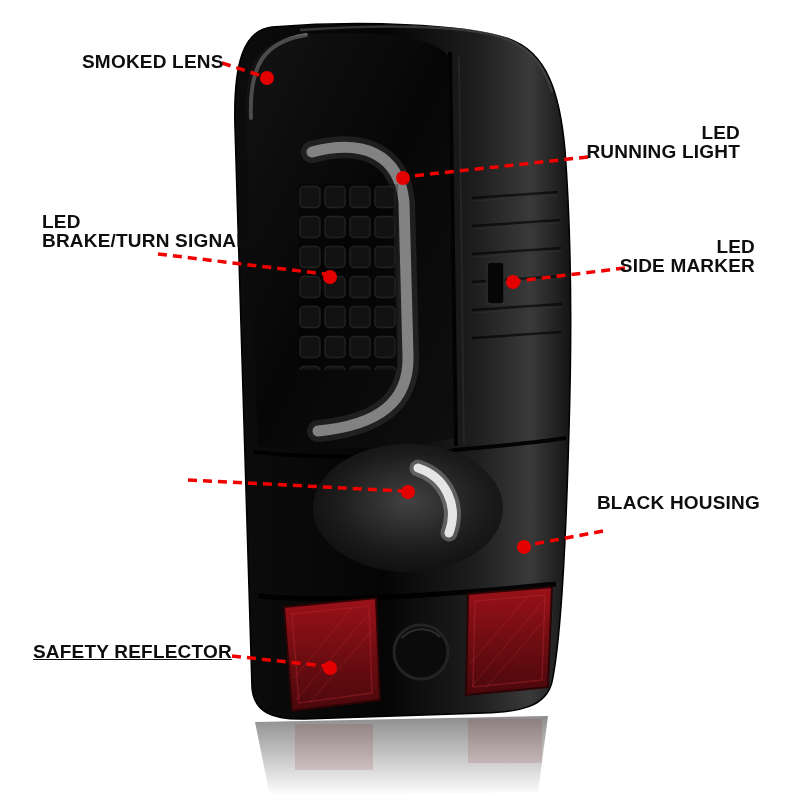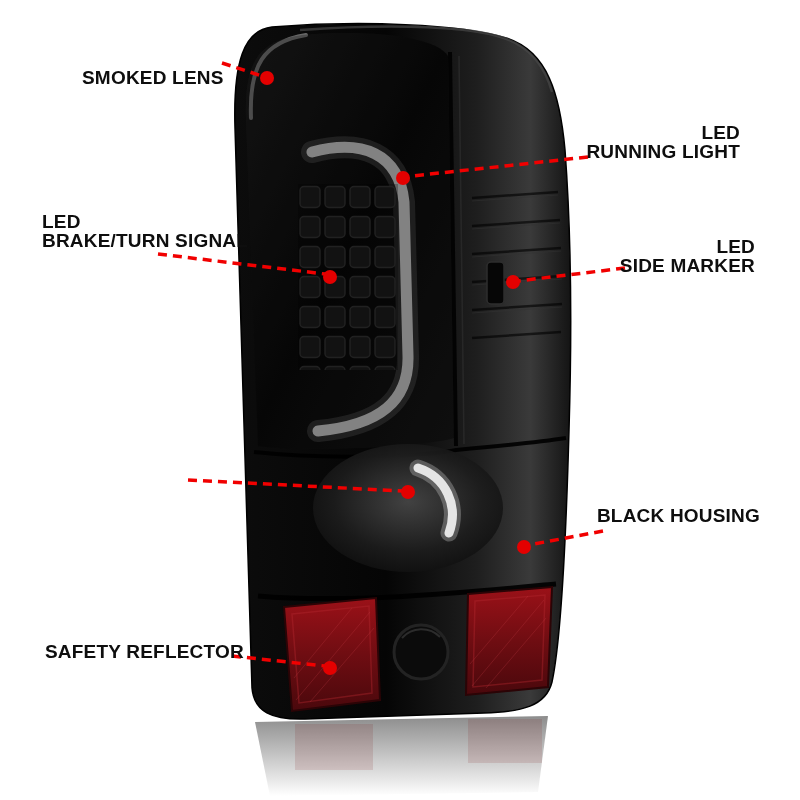--- a/index.html
+++ b/index.html
@@ -21,27 +21,27 @@
   svg.overlay { pointer-events: none; }
   .callout {
     position: absolute;
     font-size: 19px;
     font-weight: 600;
     line-height: 19px;
     letter-spacing: 0.2px;
     color: #0e0e0e;
     white-space: pre-line;
   }
-  .co-smoked   { left: 82px;  top: 68px;  }
+  .co-smoked   { left: 82px;  top: 52px;  }
   .co-running  { right: 60px; top: 123px; text-align: right; }
   .co-brake    { left: 42px;  top: 212px; }
   .co-side     { right: 45px; top: 237px; text-align: right; }
   .co-reverse  { left: 42px;  top: 467px; }
-  .co-housing  { right: 40px; top: 506px; }
-  .co-safety   { left: 45px;  top: 642px; }
+  .co-housing  { right: 40px; top: 493px; }
+  .co-safety   { left: 33px;  top: 642px; text-decoration: underline; }
 </style>
 </head>
 <body>
 
 <div class="stage">
 
   <svg class="art" width="800" height="800" viewBox="0 0 800 800" aria-hidden="true">
     <defs>
       <linearGradient id="bodyGrad" x1="0" y1="0" x2="1" y2="0">
         <stop offset="0" stop-color="#0c0c0c"></stop>

